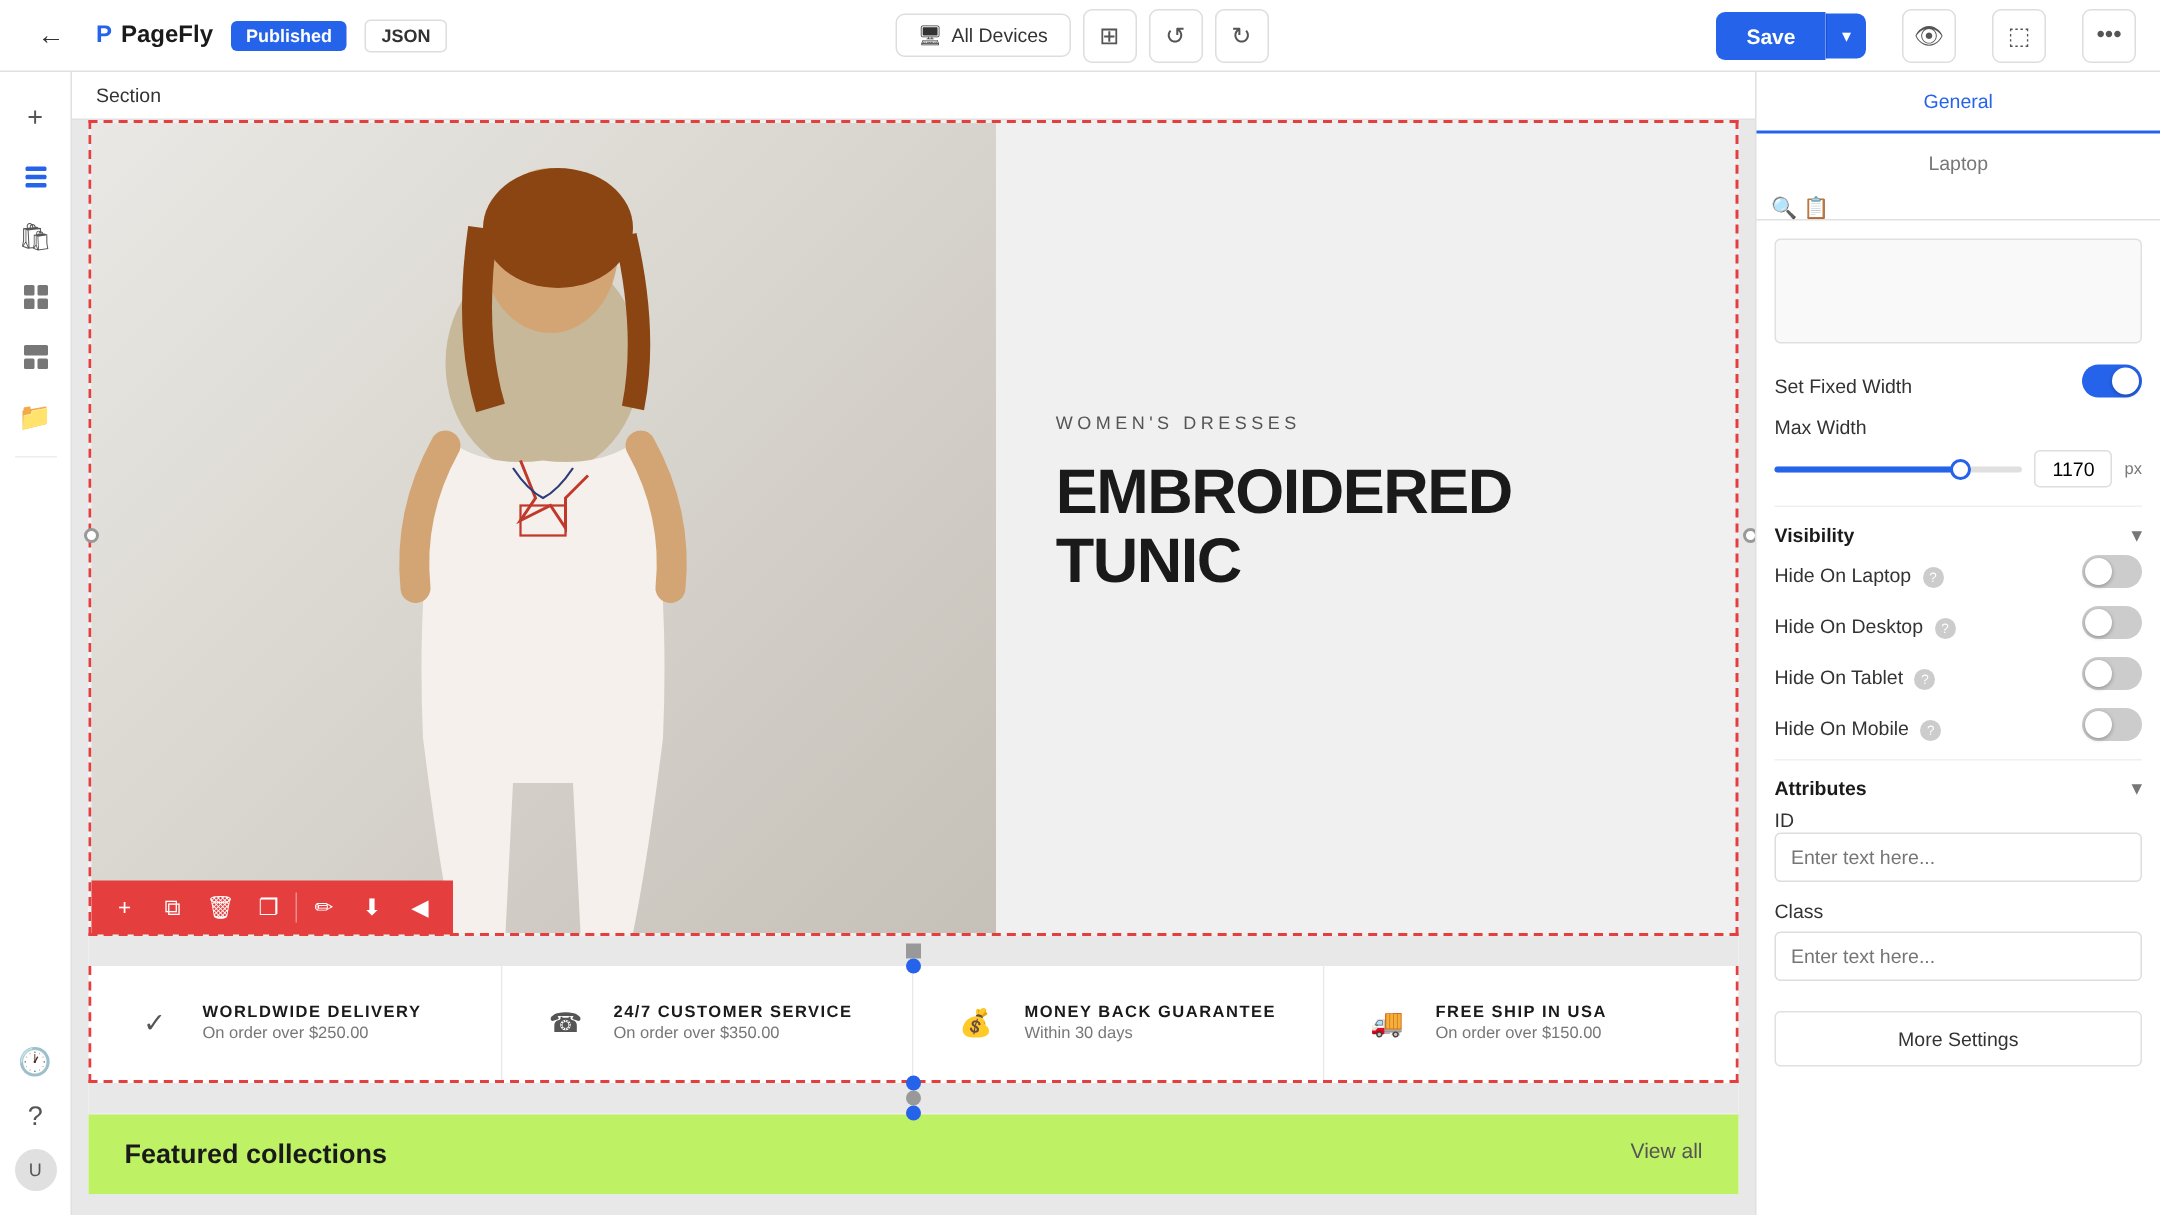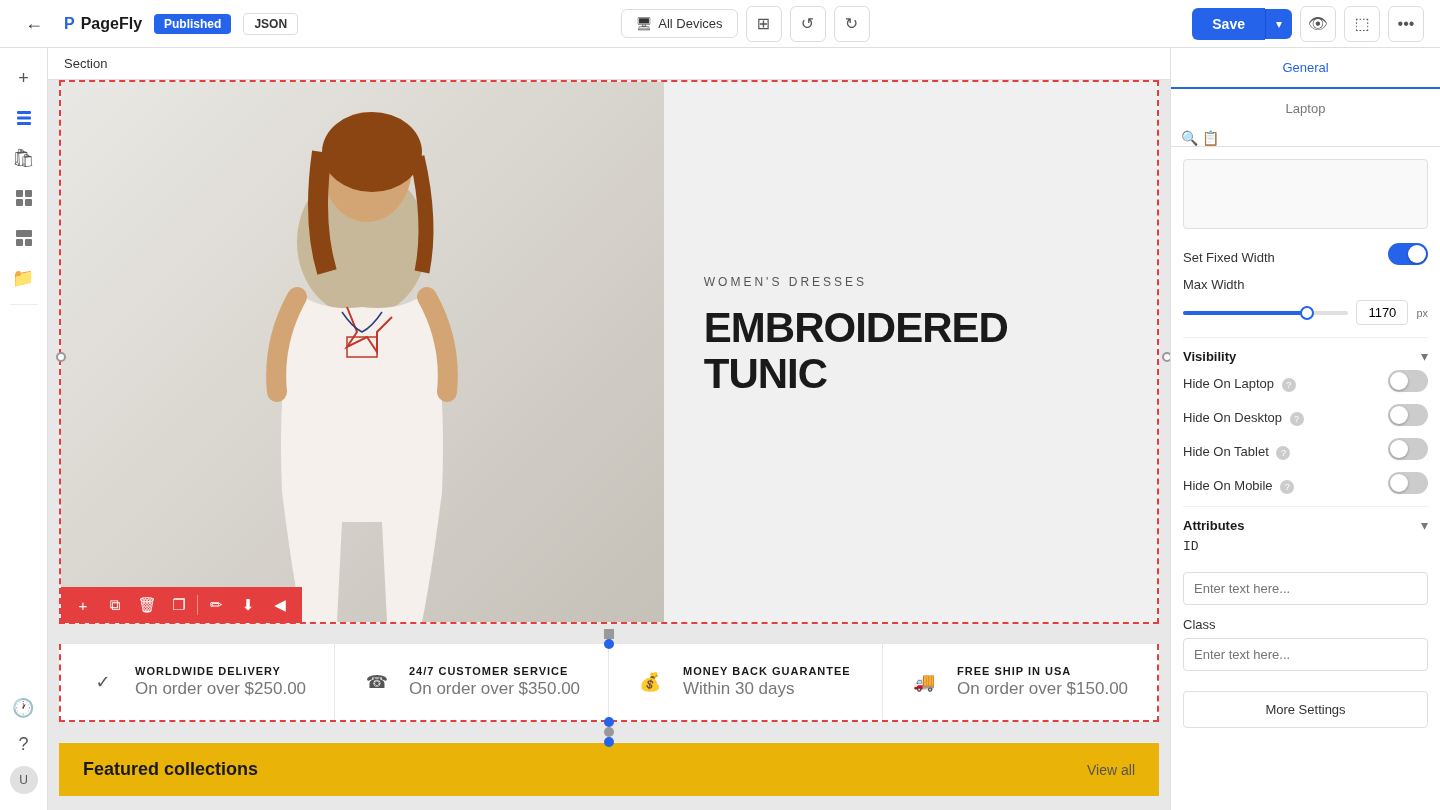--- a/index.html
+++ b/index.html
@@ -16,21 +16,21 @@
       gap: 12px;
       flex-shrink: 0;
       z-index: 100;
     }
     .topbar-logo { display: flex; align-items: center; gap: 6px; font-weight: 700; font-size: 16px; color: #1a1a1a; }
     .badge-published { background: #2563eb; color: #fff; font-size: 12px; font-weight: 600; padding: 3px 10px; border-radius: 4px; }
     .badge-json { background: #fff; color: #333; font-size: 12px; font-weight: 600; padding: 3px 10px; border-radius: 4px; border: 1px solid #ddd; }
     .topbar-center { flex: 1; display: flex; align-items: center; justify-content: center; gap: 8px; }
     .devices-btn { display: flex; align-items: center; gap: 6px; border: 1px solid #ddd; border-radius: 6px; padding: 6px 14px; font-size: 13px; background: #fff; cursor: pointer; color: #333; }
     .icon-btn { width: 36px; height: 36px; display: flex; align-items: center; justify-content: center; border: 1px solid #ddd; border-radius: 6px; background: #fff; cursor: pointer; color: #555; font-size: 16px; }
-    .topbar-actions { display: flex; gap: 8px; }
+    .topbar-actions { display: flex; gap: 24px; }
     .save-btn-group { display: flex; align-items: center; }
     .save-btn { background: #2563eb; color: #fff; border: none; border-radius: 6px 0 0 6px; padding: 8px 20px; font-size: 14px; font-weight: 600; cursor: pointer; }
     .save-dropdown { background: #2563eb; color: #fff; border: none; border-radius: 0 6px 6px 0; padding: 8px 10px; cursor: pointer; border-left: 1px solid #1d4ed8; font-size: 12px; }
     .action-icon { width: 36px; height: 36px; display: flex; align-items: center; justify-content: center; background: #fff; border: 1px solid #ddd; border-radius: 6px; cursor: pointer; color: #555; font-size: 16px; }
 
     
     .main-layout { display: flex; flex: 1; overflow: hidden; }
 
     
     .left-sidebar { width: 48px; background: #fff; border-right: 1px solid #e0e0e0; display: flex; flex-direction: column; align-items: center; padding: 12px 0; gap: 4px; flex-shrink: 0; }
@@ -62,24 +62,24 @@
     
     .resize-dot { width: 10px; height: 10px; background: #fff; border: 2px solid #999; border-radius: 50%; position: absolute; }
 
     
     .features-bar { display: grid; grid-template-columns: repeat(4, 1fr); border: 2px dashed #e53e3e; border-top: none; }
     .feature-item { display: flex; align-items: center; gap: 14px; padding: 20px 24px; border-right: 1px solid #e8e8e8; background: #fff; }
     .feature-item:last-child { border-right: none; }
     .feature-icon-circle { width: 36px; height: 36px; display: flex; align-items: center; justify-content: center; font-size: 18px; color: #555; flex-shrink: 0; }
     .feature-text { display: flex; flex-direction: column; }
     .feature-title { font-size: 11px; font-weight: 700; letter-spacing: 1px; text-transform: uppercase; color: #1a1a1a; }
-    .feature-subtitle { font-size: 17px; color: #777; margin-top: 2px; }
-
-    
-    .featured-bar { padding: 16px 24px; background: #eab308; border-top: 1px solid #eee; display: flex; justify-content: space-between; align-items: center; font-size: 14px; }
+    .feature-subtitle { font-size: 11px; color: #777; margin-top: 2px; }
+
+    
+    .featured-bar { padding: 16px 24px; background: #bef264; border-top: 1px solid #eee; display: flex; justify-content: space-between; font-size: 14px; }
 
     
     .right-panel { width: 270px; background: #fff; border-left: 1px solid #e0e0e0; display: flex; flex-direction: column; flex-shrink: 0; }
     .panel-tabs { display: flex; border-bottom: 1px solid #e0e0e0; flex-direction: column; }
     .panel-tab { flex: 1; text-align: center; padding: 12px 0; font-size: 13px; font-weight: 500; cursor: pointer; color: #777; border-bottom: 2px solid transparent; }
     .panel-tab.active { color: #2563eb; border-bottom: 2px solid #2563eb; }
     .panel-body { flex: 1; overflow-y: auto; padding: 12px; }
 
     
     .panel-textarea-area { background: #f9f9f9; border: 1px solid #e0e0e0; border-radius: 4px; height: 70px; margin-bottom: 10px; }
@@ -382,21 +382,21 @@
       </div>
 
       
       <div class="section-title-row">
         <span class="section-title">Attributes</span>
         <span class="chevron-icon">▾</span>
       </div>
 
       
       <div style="margin-bottom:12px;">
-        <div class="setting-label" style="margin-bottom:18px;font-family:Liberation Mono, monospace;">ID</div>
+        <div class="setting-label" style="margin-bottom:1px;">ID</div>
         <input class="input-field" type="text" placeholder="Enter text here..." style="">
       </div>
 
       
       <div style="margin-bottom:12px;">
         <div class="setting-label" style="margin-bottom:6px;">Class</div>
         <input class="input-field" type="text" placeholder="Enter text here..." style="">
       </div>
 
       

